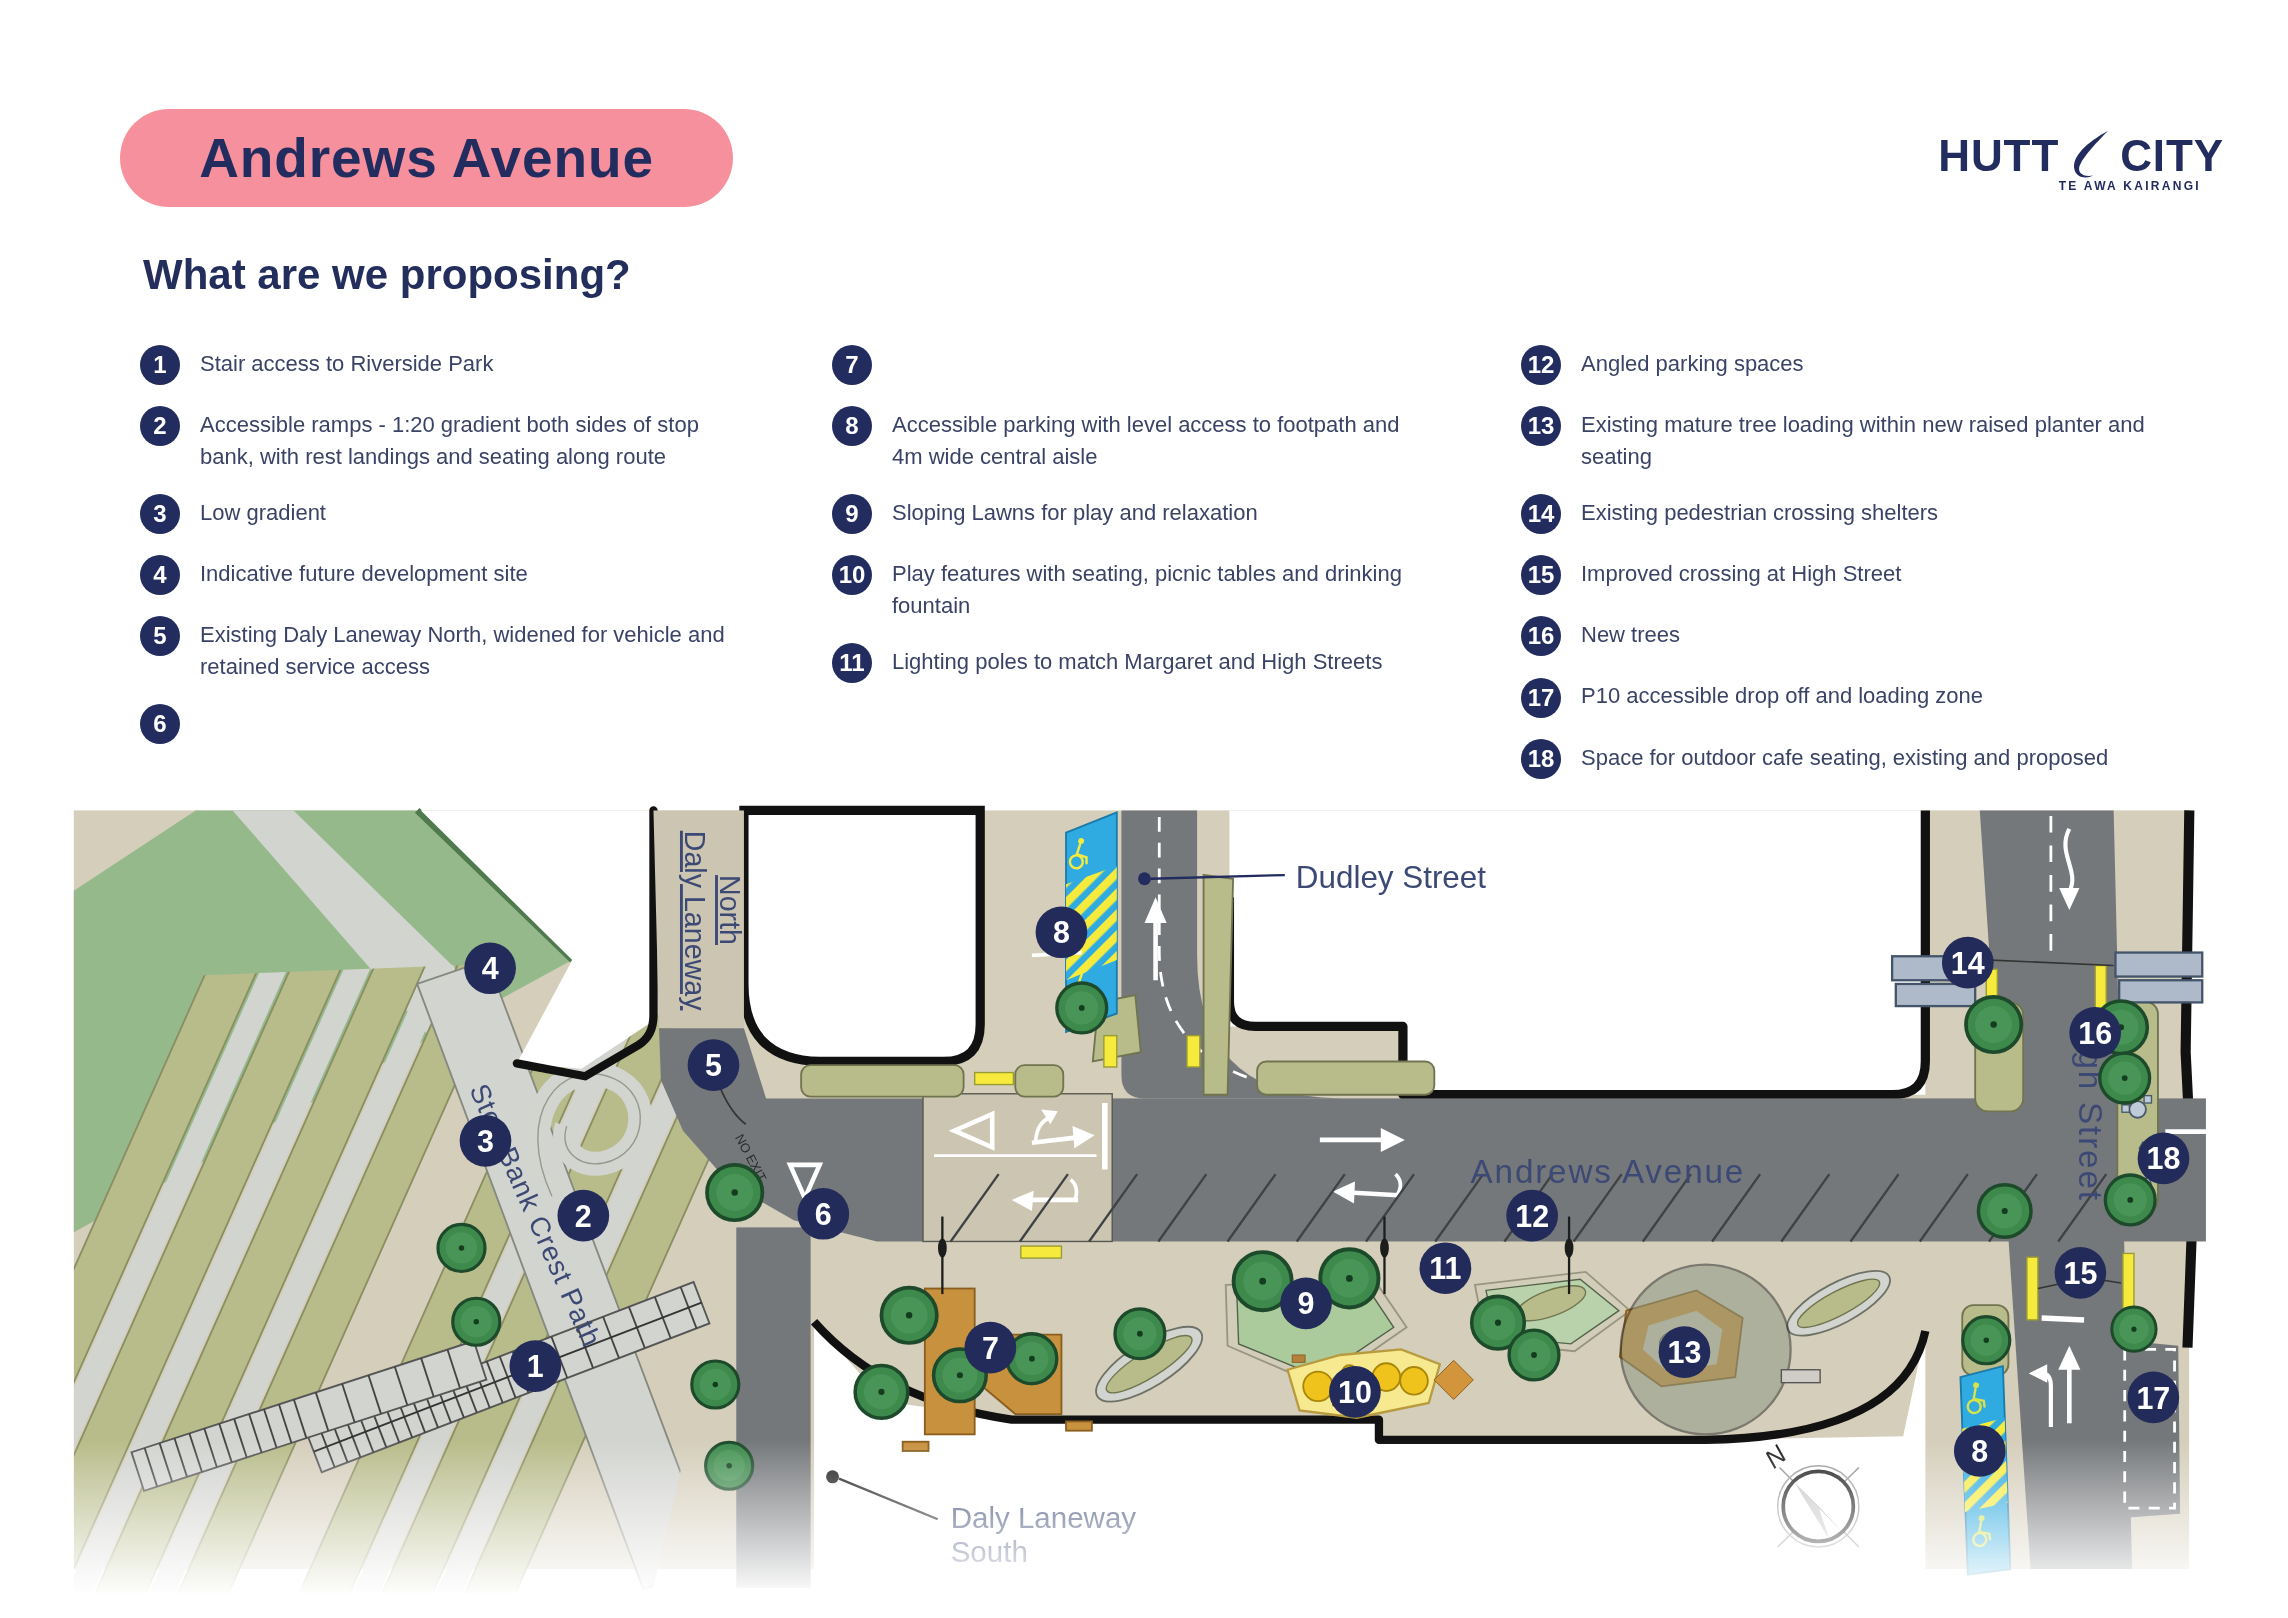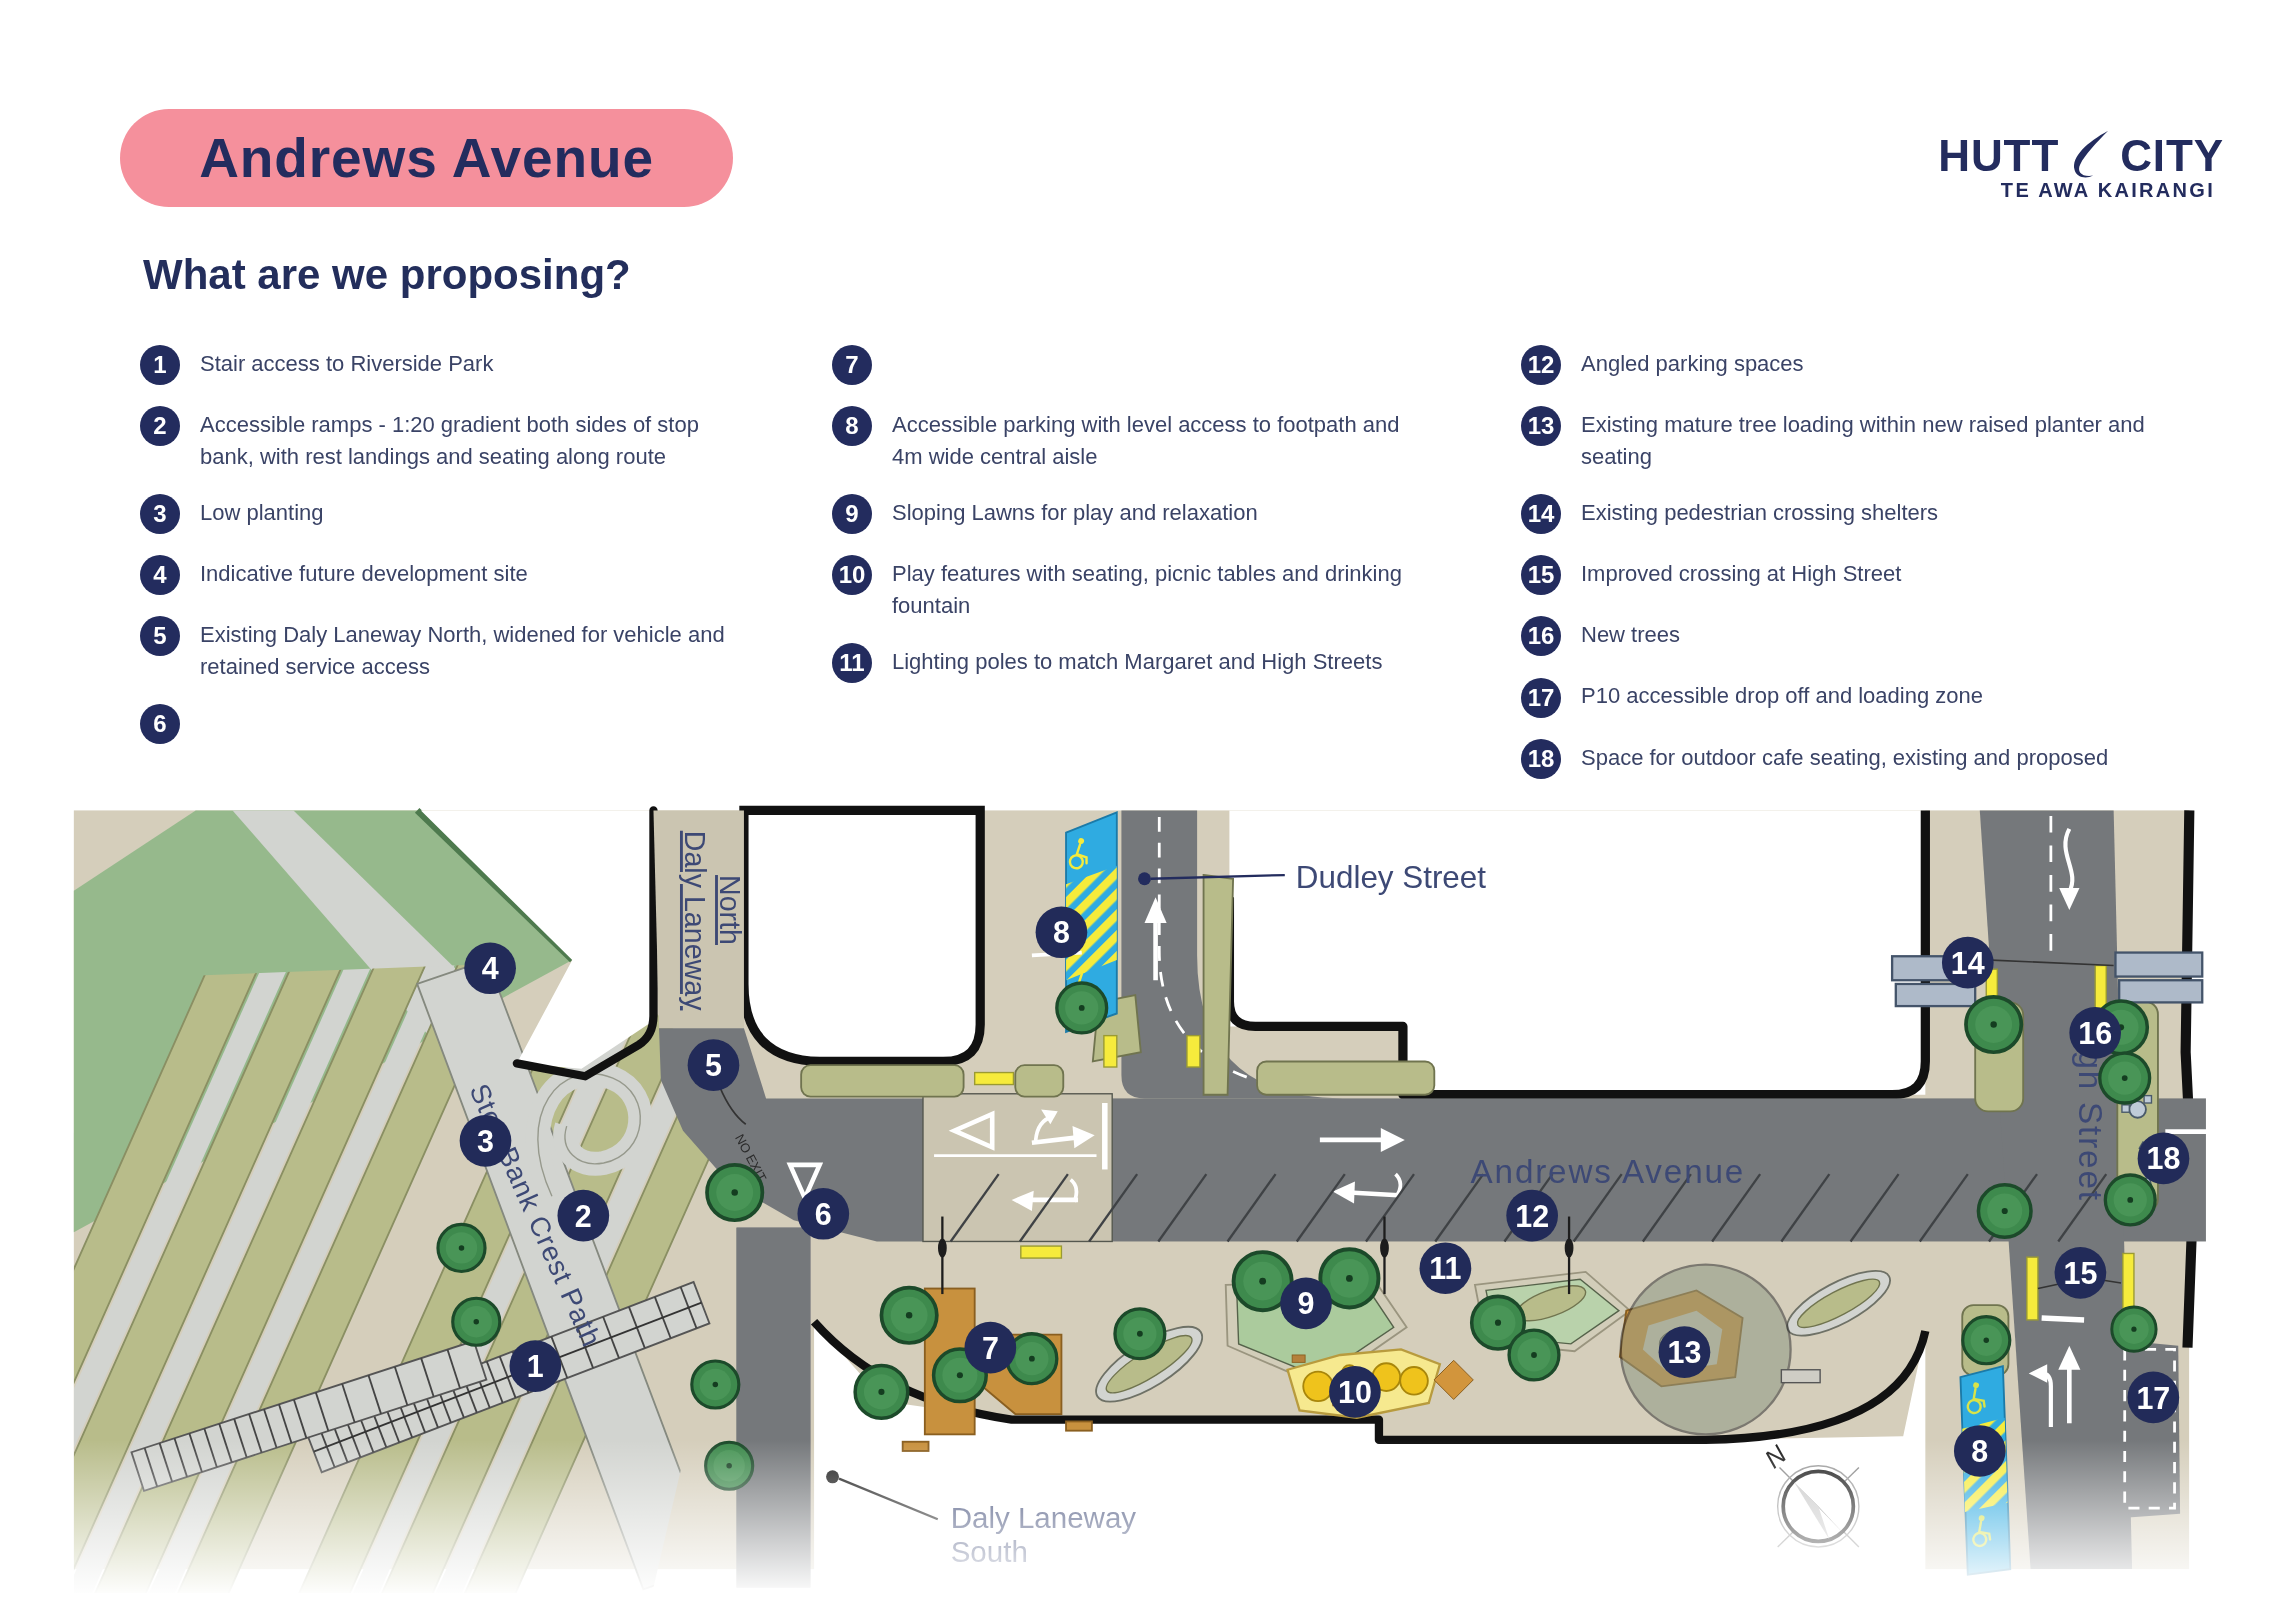--- a/index.html
+++ b/index.html
@@ -4,21 +4,21 @@
 <style>
   html,body{margin:0;padding:0;background:#fff;}
   body{width:2289px;height:1619px;position:relative;font-family:"Liberation Sans",sans-serif;overflow:hidden;}
   
   #title-pill{position:absolute;left:120px;top:109px;width:613px;height:98px;background:#F5909C;
     border-radius:52px;display:flex;align-items:center;justify-content:center;}
   #title-pill span{font-size:55px;font-weight:800;color:#232C5E;letter-spacing:0.9px;}
   #logo{position:absolute;right:65px;top:129px;width:305px;text-align:right;color:#232C5E;}
   #logo .row{display:flex;align-items:center;justify-content:flex-end;gap:10px;}
   #logo .big{font-size:44px;font-weight:800;letter-spacing:0.9px;}
-  #logo .sub{font-size:20px;font-weight:700;letter-spacing:2.3px;margin-top:-3.7px;margin-right:9px;}
+  #logo .sub{font-size:12px;font-weight:700;letter-spacing:2.3px;margin-top:-3.7px;margin-right:23px;}
   #page-heading{position:absolute;left:143px;top:251px;font-size:42px;font-weight:800;color:#232E5C;}
   
   .legend-col{position:absolute;top:343px;display:flex;flex-direction:column;gap:19.4px;}
   #col1{left:140px;width:591px;}
   #col2{left:832px;width:600px;}
   #col3{left:1521px;width:646px;}
   .legend-item{display:flex;gap:20px;align-items:flex-start;}
   .legend-num{flex:0 0 auto;width:40px;height:40px;border-radius:50%;background:#232C5E;color:#fff;
     font-size:24px;font-weight:800;display:flex;align-items:center;justify-content:center;margin-top:1.8px;}
   .legend-text{font-size:22px;line-height:32px;color:#3A4366;padding-top:4.6px;}
@@ -501,21 +501,21 @@
     <div class="legend-item">
       <div class="legend-num">1</div>
       <div class="legend-text">Stair access to Riverside Park</div>
     </div>
     <div class="legend-item">
       <div class="legend-num">2</div>
       <div class="legend-text">Accessible ramps - 1:20 gradient both sides of stop bank, with rest landings and seating along route</div>
     </div>
     <div class="legend-item">
       <div class="legend-num">3</div>
-      <div class="legend-text">Low planting</div>
+      <div class="legend-text">Low gradient</div>
     </div>
     <div class="legend-item">
       <div class="legend-num">4</div>
       <div class="legend-text">Indicative future development site</div>
     </div>
     <div class="legend-item">
       <div class="legend-num">5</div>
       <div class="legend-text">Existing Daly Laneway North, widened for vehicle and retained service access</div>
     </div>
     <div class="legend-item">

